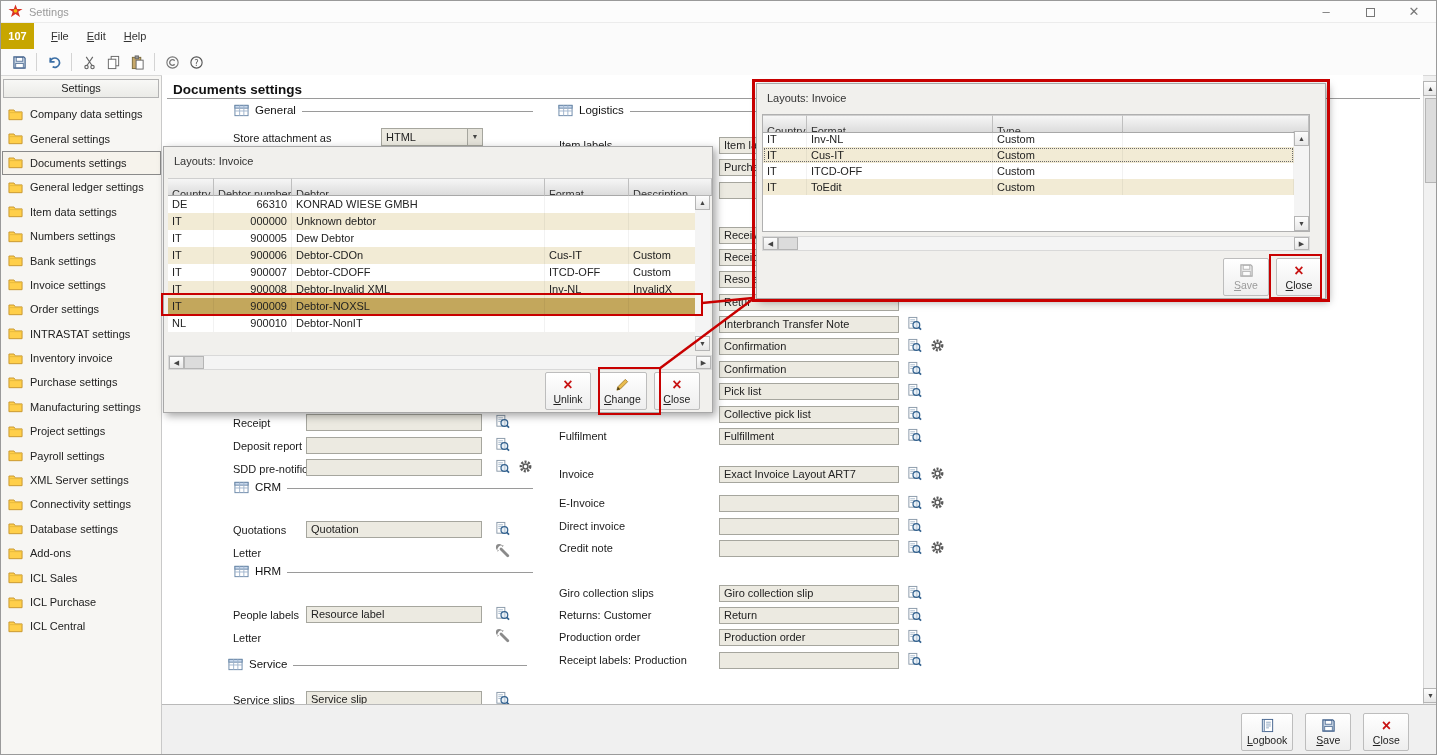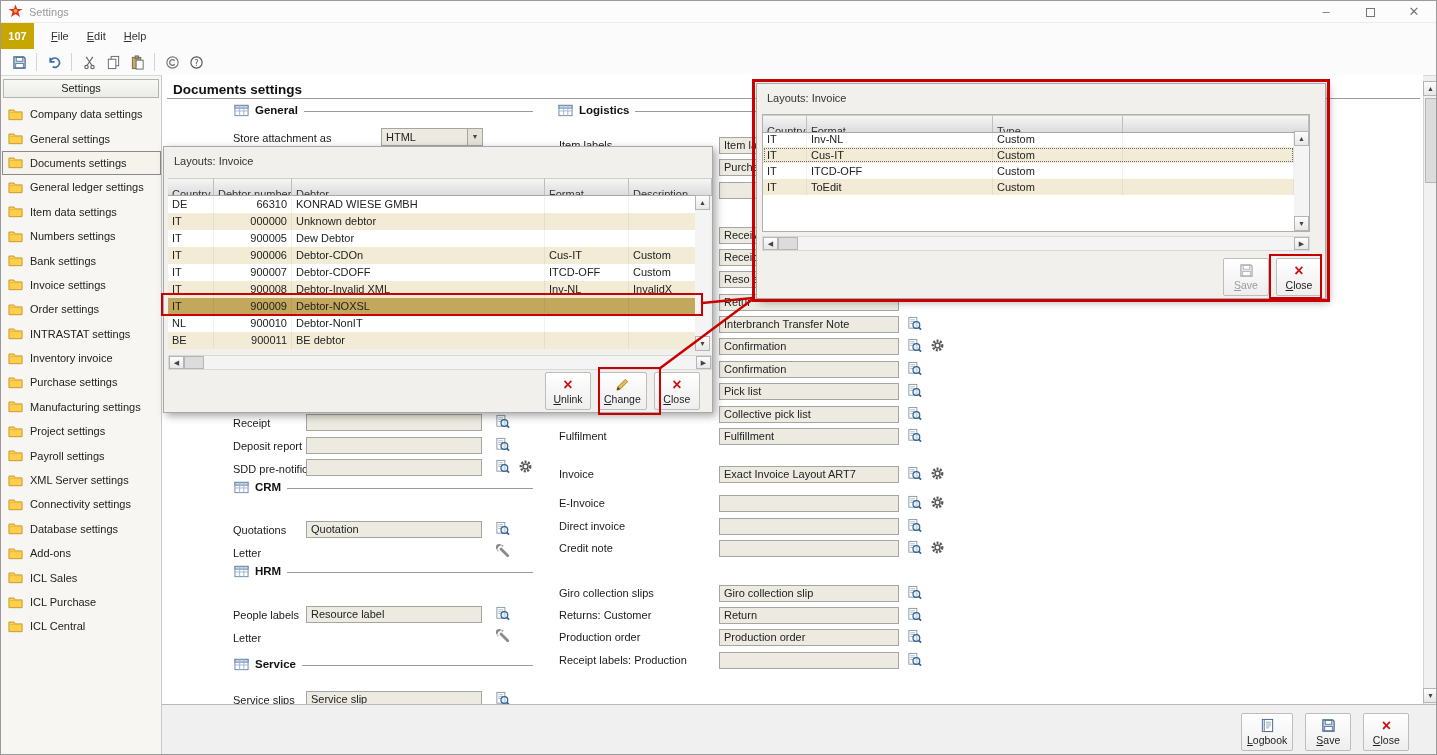--- a/index.html
+++ b/index.html
@@ -29,21 +29,21 @@
   #side-header{position:absolute;left:2px;top:3px;width:156px;height:19px;border:1px solid #b3b3b3;background:linear-gradient(#f8f8f6,#ebebe7);text-align:center;line-height:17px;color:#222}
   #side-items{position:absolute;left:1px;top:26px;width:159px}
   .side-item{height:24.4px;display:flex;align-items:center;gap:7px;padding-left:4px;border:1px solid transparent;white-space:nowrap}
   .side-item.selected{border-color:#8a8a8a;background:#f6f3ec}
 
   
   #content{position:absolute;left:161px;top:74px;width:1261px;height:629px;background:#fff}
   #page-title{position:absolute;left:11px;top:7px;font-size:13.5px;font-weight:bold;color:#111}
   #title-rule{position:absolute;left:5px;top:23px;width:1253px;border-top:1px solid #9a9a9a}
   .sect{position:absolute;display:flex;align-items:center;gap:6px}
-  .sect-label{font-weight:bold;font-size:11.5px;color:#111}
+  .sect-label{font-weight:normal;font-size:11.5px;color:#111}
   .sect-line{flex:1;border-top:1px solid #9a9a9a;margin-top:2px}
   .flabel{position:absolute;color:#1a1a1a;white-space:nowrap}
   .fieldbox{position:absolute;height:17px;background:#eceae1;border:1px solid #a6a69e;padding:1px 4px;line-height:13px;white-space:nowrap;overflow:hidden;color:#222}
   .ricon{position:absolute;width:18px;height:16px}
   .combo{position:absolute;height:18px;width:102px;background:#eceae1;border:1px solid #a6a69e;display:flex}
   .combo .cval{flex:1;padding:1px 4px;line-height:14px}
   .combo .carr{width:15px;border-left:1px solid #a6a69e;background:#e4e2d9;text-align:center;font-size:7px;line-height:16px;color:#444}
 
   
   #logistics-rows{position:absolute;left:395px;top:54px;width:390px;height:550px}
@@ -461,21 +461,21 @@
     </div>
     <div class="sect" style="left:71px;top:488px;width:300px">
       <span class="icw">
           <svg class="ic" viewBox="0 0 16 16">
             <use href="#sym-grid"></use>
           </svg>
         </span>
       <span class="sect-label">HRM</span>
         <span class="sect-line"></span>
     </div>
-    <div class="sect" style="left:71px;top:581px;width:300px">
+    <div class="sect" style="left:65px;top:581px;width:300px">
       <span class="icw">
           <svg class="ic" viewBox="0 0 16 16">
             <use href="#sym-grid"></use>
           </svg>
         </span>
       <span class="sect-label">Service</span>
         <span class="sect-line"></span>
     </div>
 
     <span class="flabel" style="left:71px;top:57px">Store attachment as</span>
@@ -758,27 +758,20 @@
           <span class="tc d1c0">IT</span>
           <span class="tc d1c1 num">900009</span>
           <span class="tc d1c2">Debtor-NOXSL</span>
           <span class="tc d1c3"></span>
           <span class="tc d1c4"></span>
         </div>
         <div class="trow white" style="width:531px;height:17px">
           <span class="tc d1c0">NL</span>
           <span class="tc d1c1 num">900010</span>
           <span class="tc d1c2">Debtor-NonIT</span>
-          <span class="tc d1c3"></span>
-          <span class="tc d1c4"></span>
-        </div>
-        <div class="trow beige" style="width:531px;height:17px">
-          <span class="tc d1c0">BE</span>
-          <span class="tc d1c1 num">900011</span>
-          <span class="tc d1c2">BE debtor</span>
           <span class="tc d1c3"></span>
           <span class="tc d1c4"></span>
         </div>
       </div>
     <div class="vtrack" style="left:531px;top:48px;height:156px"></div>
     <div class="sbtn" style="left:531px;top:48px">▲</div>
     <div class="sbtn" style="left:531px;top:189px">▼</div>
     <div class="hscroll" style="left:4px;top:208px;width:544px">
       <span class="sb">◀</span>
         <span class="hthumb"></span>

